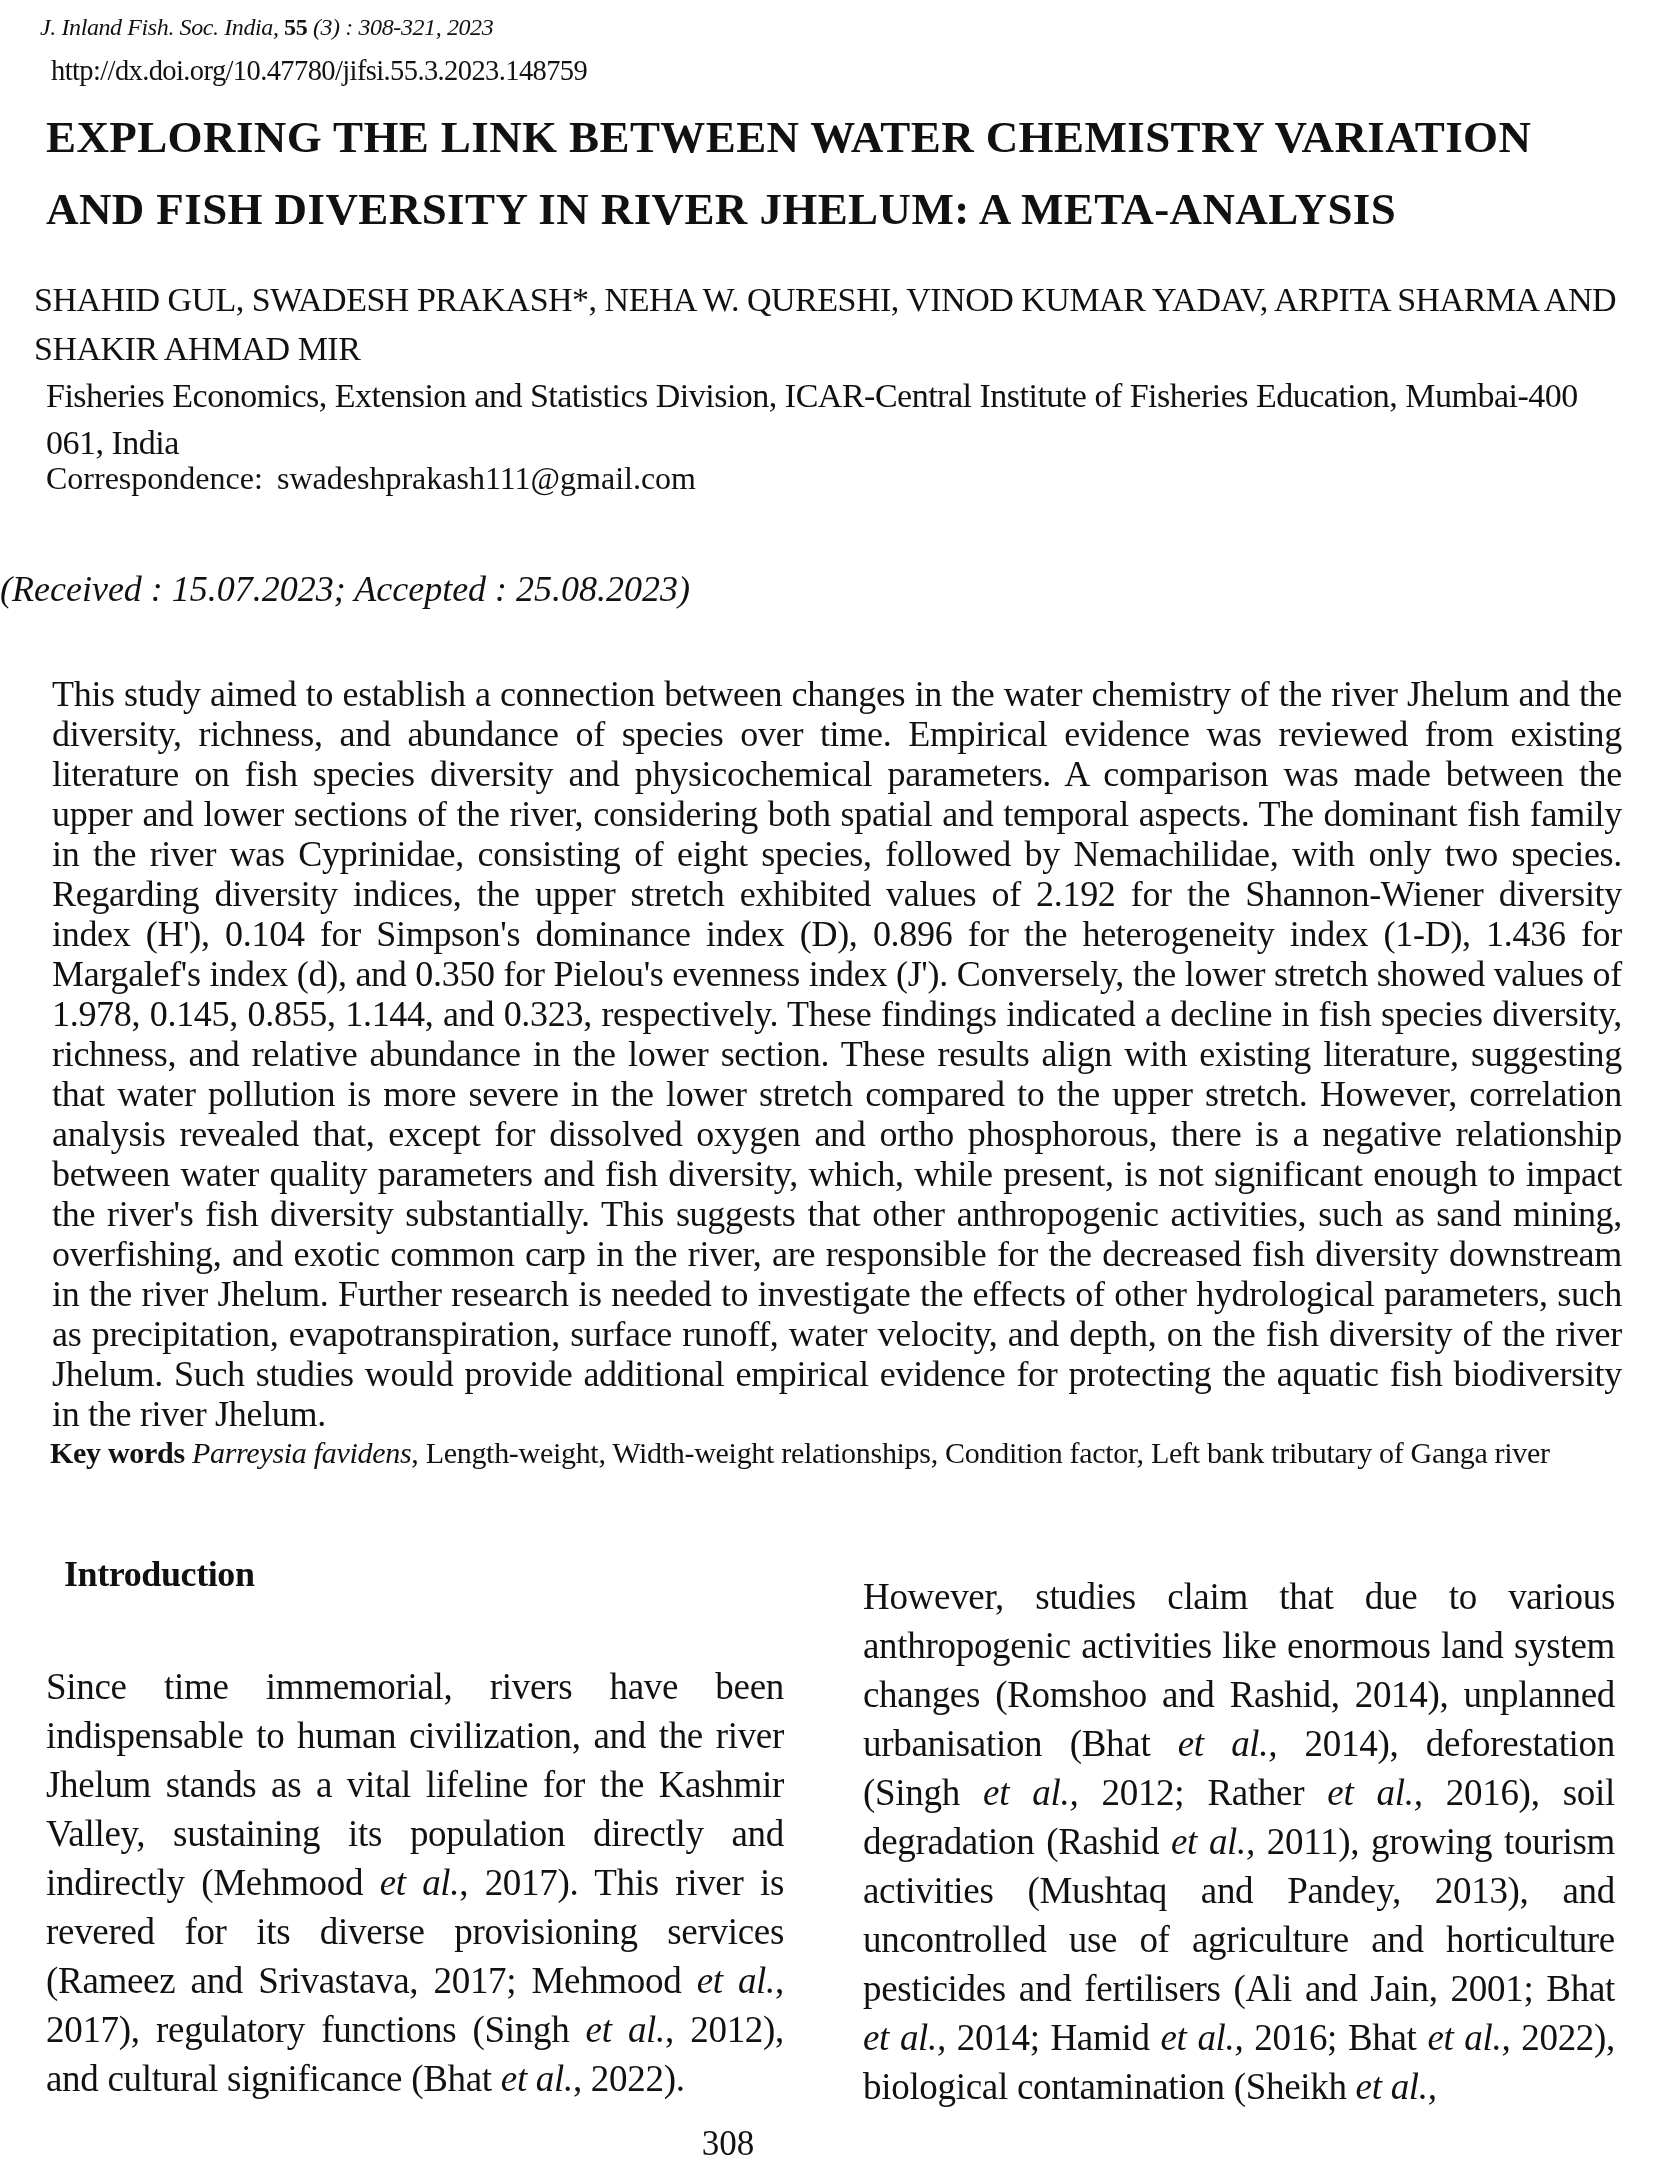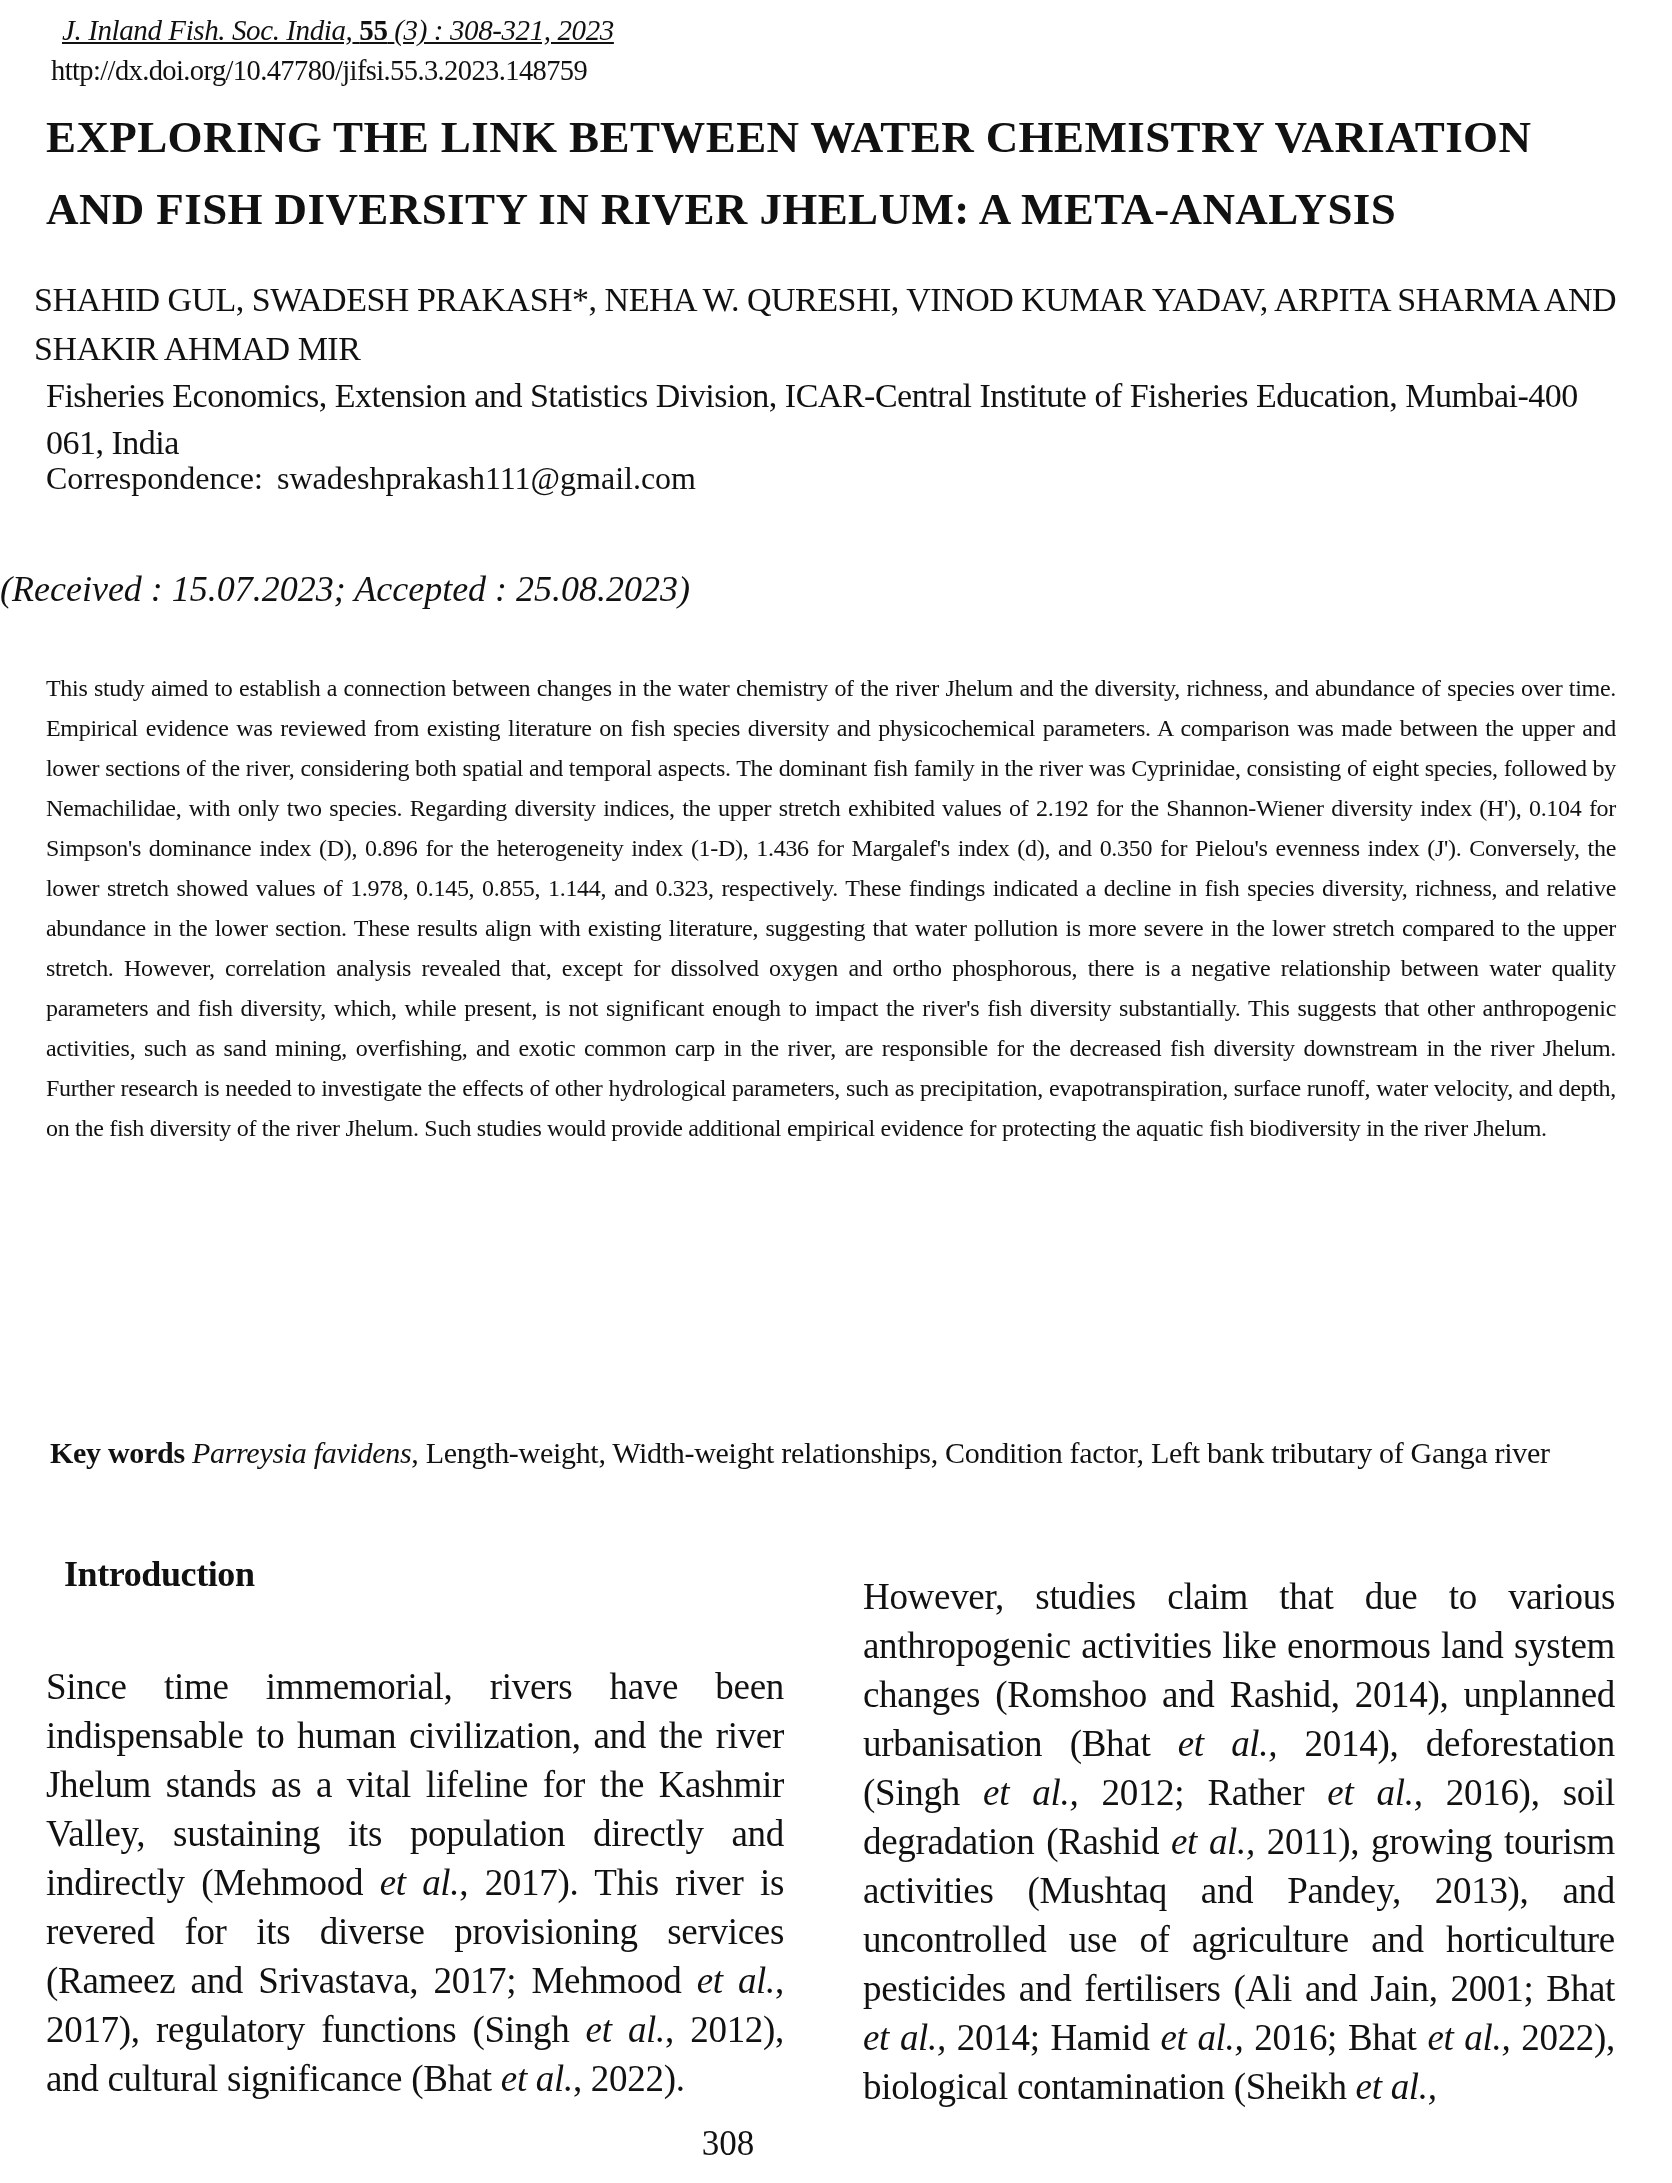--- a/index.html
+++ b/index.html
@@ -1,35 +1,35 @@
 <!DOCTYPE html>
 <html style="font-size:12.7px"><head>
 <meta charset="utf-8">
 <style>
   html, body { margin: 0; padding: 0; background: #ffffff; }
   body {
     width: 1672px; height: 2183px; position: relative; overflow: hidden;
     font-family: "Liberation Serif", "DejaVu Serif", serif; color: #111;
   }
   .abs { position: absolute; }
-  .citation { left: 62px; top: 14.2px; font-size: 29px; font-style: italic; letter-spacing: -0.4px; text-decoration: underline; }
+  .citation { left: 40px; top: 14.2px; font-size: 24px; font-style: italic; letter-spacing: -0.4px; }
   .citation b { font-style: normal; }
   .doi { left: 51px; top: 55px; font-size: 28.5px; letter-spacing: -0.6px; }
   .title {
     left: 46px; top: 101px; width: 1583px; font-size: 45px; font-weight: bold;
     line-height: 72px; letter-spacing: 0.4px; margin: 0;
   }
   .authors { left: 34px; top: 275px; width: 1591px; font-size: 34px; line-height: 49px; letter-spacing: -0.5px; }
   .affil { left: 46px; top: 372px; width: 1591px; font-size: 34px; line-height: 47px; letter-spacing: -0.5px; }
   .corr { left: 46px; top: 460px; font-size: 32px; }
   .corr .sp { display:inline-block; width: 14.2px; }
   .received { left: 0; width: 1672px; top: 568px; text-align: left; font-size: 36px; font-style: italic; }
   .abstract {
-    left: 46px; top: 668px; width: 1570px; font-size: 24px; line-height: 40px;
-    text-align: justify; letter-spacing: -0.3px; margin: 0;
+    left: 46px; top: 668px; width: 1570px; font-size: 36px; line-height: 40px;
+    text-align: justify; letter-spacing: -0.3px; margin: 6px;
   }
   .keywords { left: 46px; top: 1429px; width: 1570px; font-size: 30px; line-height: 40px; letter-spacing: -0.3px; margin:4px; }
   .keywords .kl { font-weight: bold; }
   .keywords .ks { font-style: italic; }
   .col {
     width: 738px; font-size: 37px; line-height: 49px; text-align: justify; margin: 0; letter-spacing: -0.3px;
   }
   .col-left { left: 46px; top: 1662px; }
   .col-right { left: 863px; top: 1572px; width: 752px; }
   .heading { left: 64px; top: 1553px; font-size: 36px; font-weight: bold; margin: 0; letter-spacing: -0.4px; }

